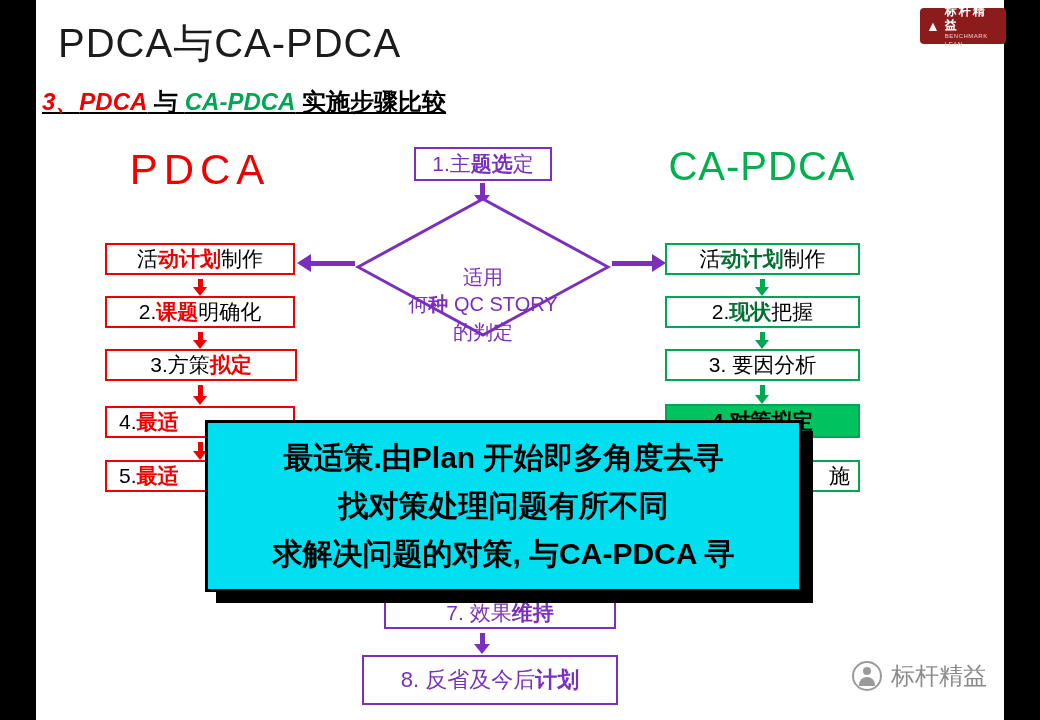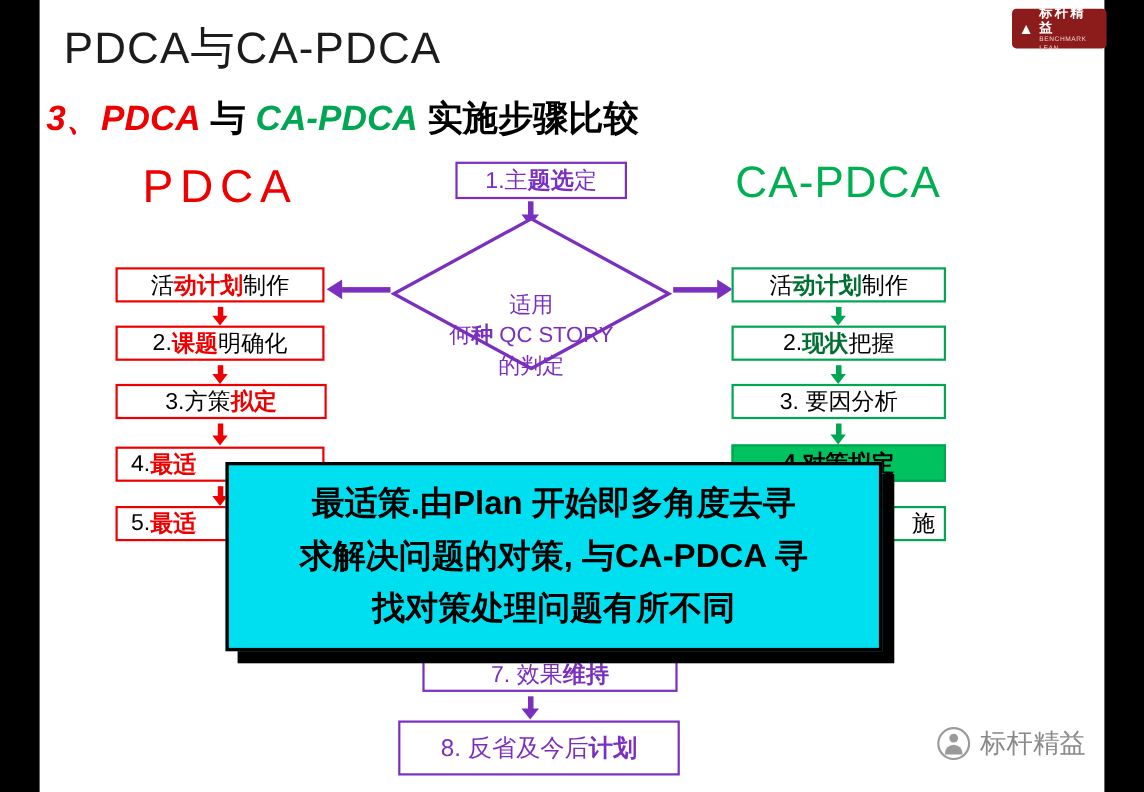--- a/index.html
+++ b/index.html
@@ -2,21 +2,21 @@
 <html><head>
 <meta charset="utf-8">
 <style>
   html,body{margin:0;padding:0;background:#000;}
   .canvas{position:relative;width:1040px;height:720px;background:#fff;overflow:hidden;
           font-family:"Liberation Sans","DejaVu Sans",sans-serif;}
   .bar{position:absolute;top:0;bottom:0;width:36px;background:#000;}
   .bar.left{left:0}.bar.right{right:0}
 
   .title{position:absolute;left:58px;top:16px;font-size:40px;color:#1c1c1c;letter-spacing:1px;}
-  .subtitle{position:absolute;left:42px;top:86px;font-size:32px;font-weight:bold;color:#000;white-space:nowrap;}
+  .subtitle{position:absolute;left:42px;top:86px;font-size:24px;font-weight:bold;color:#000;white-space:nowrap;text-decoration:underline;}
   .it{font-style:italic;}
   .c-red{color:#ee0000}.c-green{color:#00a651}
 
   .logo{position:absolute;left:920px;top:8px;width:86px;height:36px;background:#8c1c1c;border-radius:4px;
         display:flex;align-items:center;gap:5px;padding:0 6px;box-sizing:border-box;}
   .logo-glyph{color:#fff;font-size:14px;line-height:1;}
   .logo-col{display:flex;flex-direction:column;}
   .logo-name{color:#fff;font-size:12px;font-weight:bold;letter-spacing:2px;line-height:14px;}
   .logo-sub{color:#f0cccc;font-size:6px;letter-spacing:.5px;line-height:8px;}
 
@@ -76,21 +76,21 @@
     <span class="logo-glyph">▲</span>
     <span class="logo-col">
       <span class="logo-name">标杆精益</span>
       <span class="logo-sub">BENCHMARK LEAN</span>
     </span>
   </div>
 
   <div class="col-header h-pdca">PDCA</div>
   <div class="col-header h-capdca">CA-PDCA</div>
 
-  <div class="fbox b-purple" style="left:414px;top:147px;width:156px;height:34px;">
+  <div class="fbox b-purple" style="left:414px;top:147px;width:138px;height:34px;">
     <span>1.主</span>
       <span class="em-b">题选</span>
       <span>定</span>
   </div>
 
   <div class="shaft sh-p" style="left:480px;top:183px;width:5px;height:14px;"></div>
   <div class="head hd-p" style="left:474px;top:195px;"></div>
 
   <svg width="256" height="140" style="position:absolute;left:355px;top:197px;">
     <polygon points="128,2 253,70 128,138 3,70" fill="#ffffff" stroke="#7b2fbe" stroke-width="3"></polygon>
@@ -169,22 +169,22 @@
 
   <div class="shaft sh-g" style="left:760px;top:279px;width:5px;height:9px;"></div>
   <div class="head hd-g" style="left:755px;top:287px;"></div>
   <div class="shaft sh-g" style="left:760px;top:332px;width:5px;height:9px;"></div>
   <div class="head hd-g" style="left:755px;top:340px;"></div>
   <div class="shaft sh-g" style="left:760px;top:385px;width:5px;height:11px;"></div>
   <div class="head hd-g" style="left:755px;top:395px;"></div>
 
   <div class="popup">
     <div class="popup-line">最适策.由Plan 开始即多角度去寻</div>
+    <div class="popup-line">找对策处理问题有所不同</div>
     <div class="popup-line">求解决问题的对策, 与CA-PDCA 寻</div>
-    <div class="popup-line">找对策处理问题有所不同</div>
   </div>
 
   <div class="fbox b-purple" style="left:384px;top:597px;width:232px;height:32px;">
     <span>7. 效果</span>
       <span class="em-b">维持</span>
   </div>
   <div class="shaft sh-p" style="left:480px;top:633px;width:5px;height:12px;"></div>
   <div class="head hd-p" style="left:474px;top:644px;"></div>
   <div class="fbox b-purple" style="left:362px;top:655px;width:256px;height:50px;font-size:22px;">
     <span>8. 反省及今后</span>

